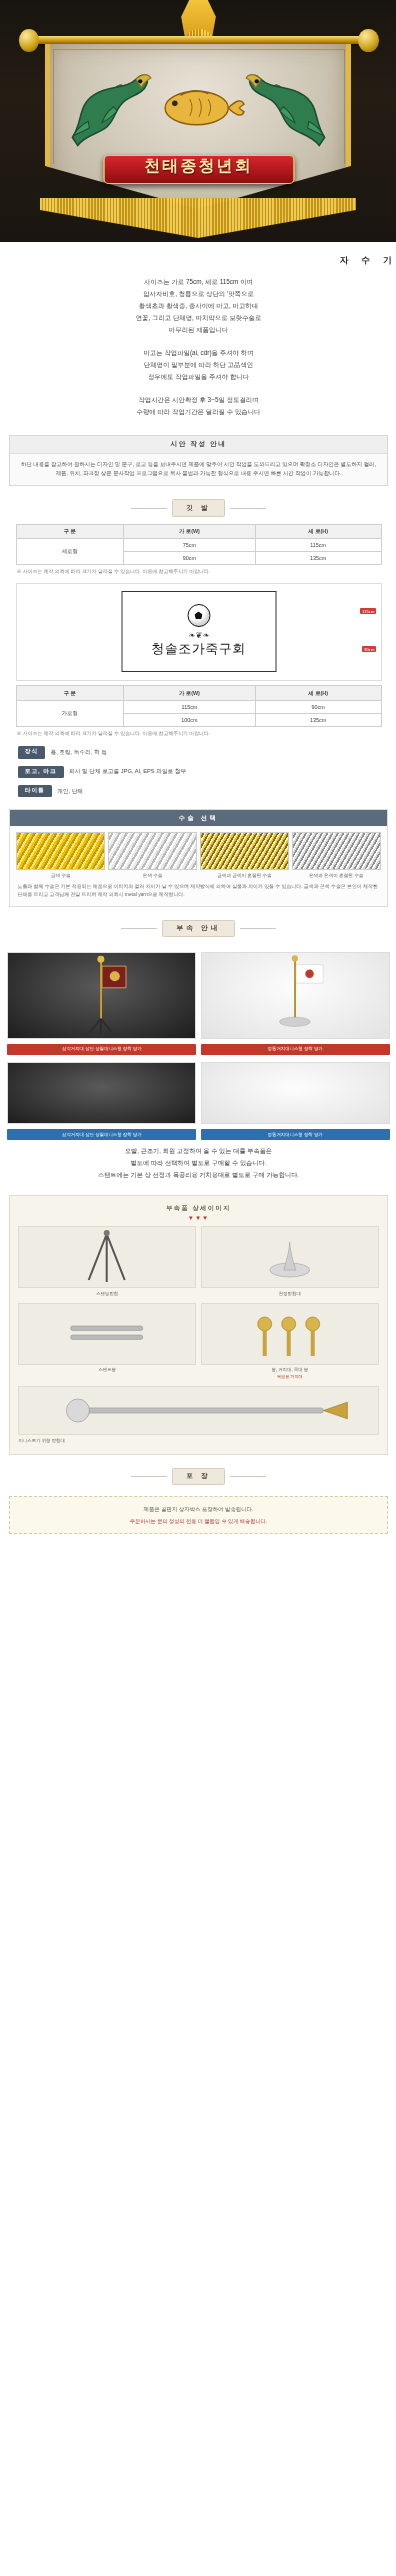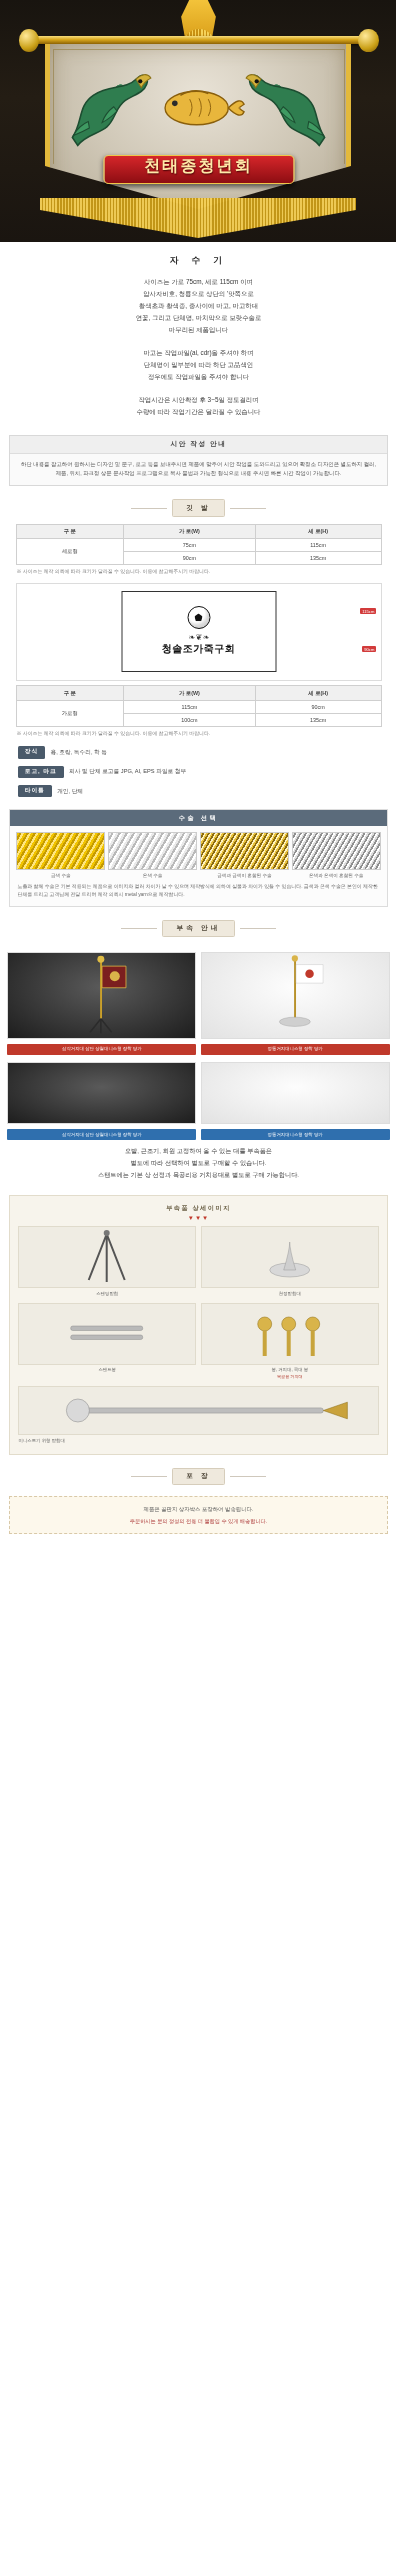--- a/index.html
+++ b/index.html
@@ -79,21 +79,21 @@
   }
   .fringe {
     position:absolute; left:40px; top:198px; width:316px; height:40px;
     background: repeating-linear-gradient(90deg,#f4cf57 0 1.5px,#c79a18 1.5px 3.1px);
     clip-path: polygon(0 0,100% 0,100% 30%,50% 100%,0 30%);
     opacity:.97;
   }
 
   
   .sec-title-plain {
-    text-align:center; font-size:8.8px; letter-spacing:5.2px; color:#1c1c1c;
+    text-align:right; font-size:8.8px; letter-spacing:5.2px; color:#1c1c1c;
     padding:13.4px 0 3.1px; font-weight:bold;
   }
   .para {
     text-align:center; line-height:1.9; font-size:6.4px; color:#3a3a3a;
     padding:5.2px 20.6px;
   }
   .para.small { font-size:6.2px; }
 
   
   .notice {
@@ -157,21 +157,21 @@
   .soccer-card .ball {
     width:23px;height:23px;border-radius:50%;
     background: radial-gradient(circle at 38% 32%,#fff 0 42%,#ddd 60%,#bbb 100%);
     border:1px solid #111; position:relative; margin-bottom:3.1px;
   }
   .soccer-card .ball:after{
     content:""; position:absolute; left:50%; top:50%; width:8.2px;height:7.7px;
     transform:translate(-50%,-50%); background:#111;
     clip-path: polygon(50% 0,100% 38%,82% 100%,18% 100%,0 38%);
   }
-  .soccer-card .name { font-size:10px;font-weight:bold;color:#111;letter-spacing:0.5px;}
+  .soccer-card .name { font-size:13px;font-weight:normal;color:#111;letter-spacing:0.5px;}
   .laurel { font-size:8.2px; color:#333; letter-spacing:-1px;}
 
   
   table.spec { width:100%; border-collapse:collapse; font-size:5.4px; }
   table.spec th, table.spec td {
     border:0.5px solid #cfcfcf; padding:3.1px 2.1px; text-align:center; color:#444;
   }
   table.spec th { background:#f0f0f0; font-weight:bold; }
   .tbl-note { font-size:4.9px; color:#777; padding:2.6px 1px 0; }
 

